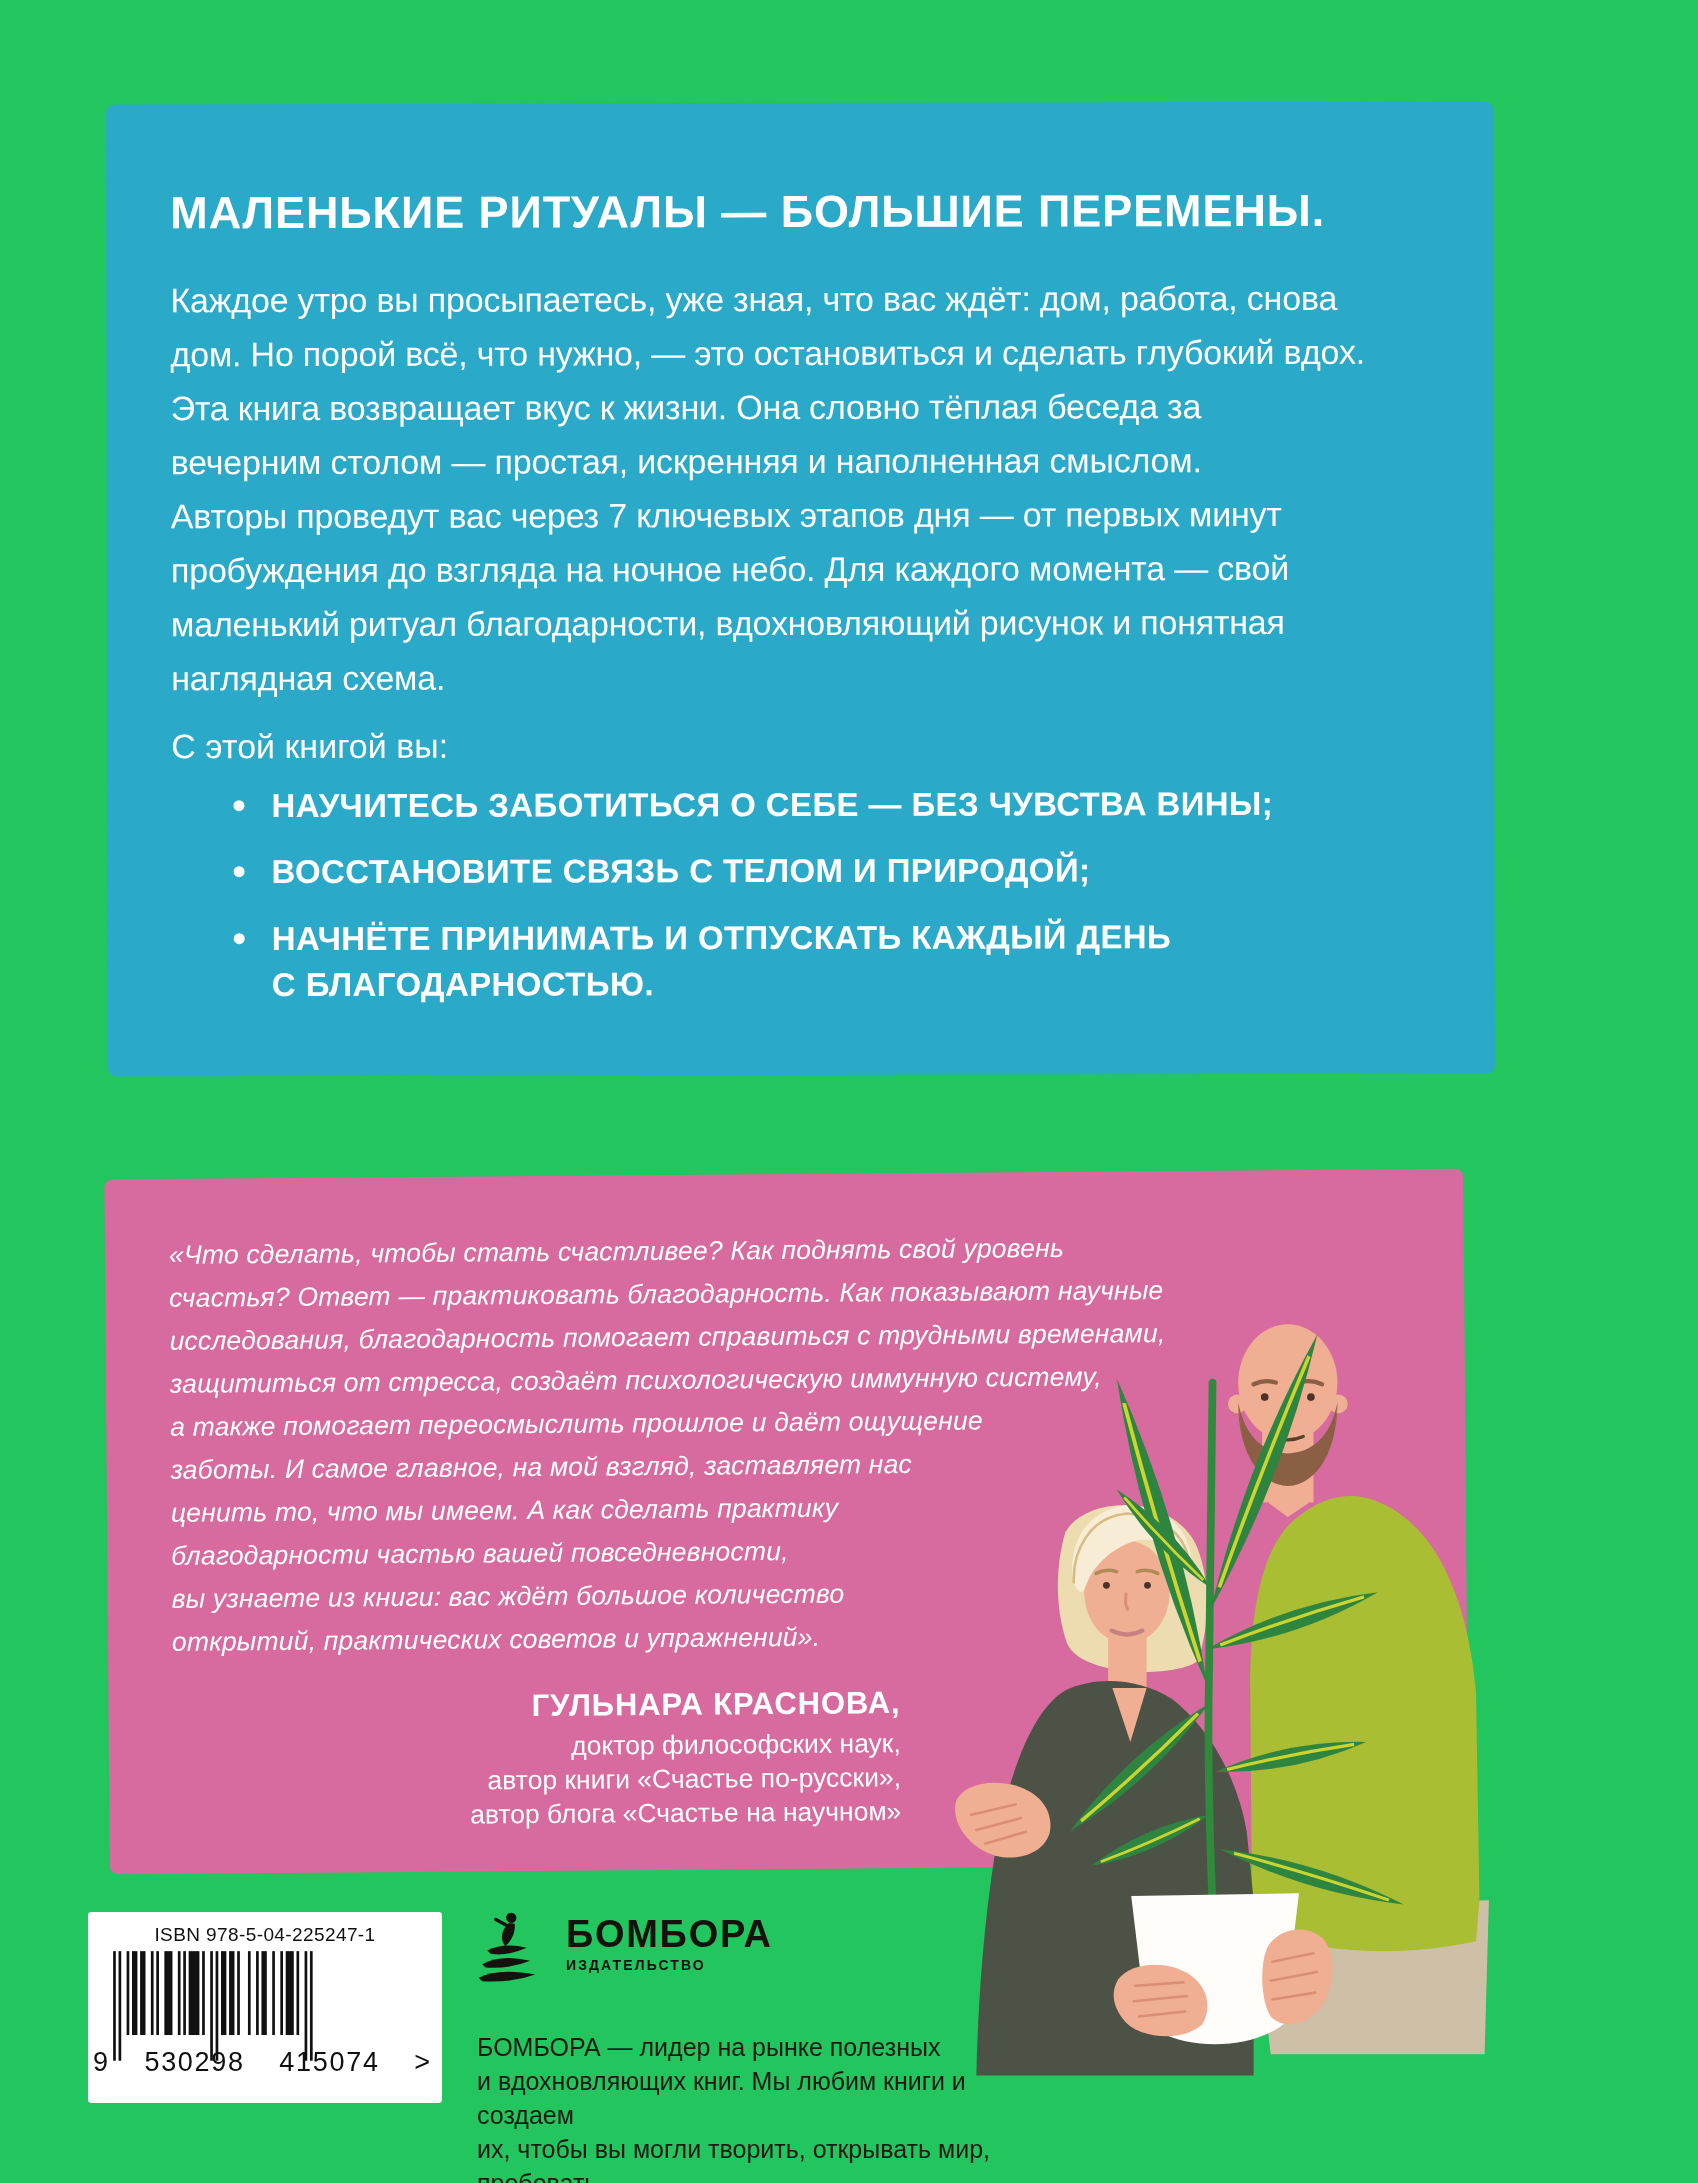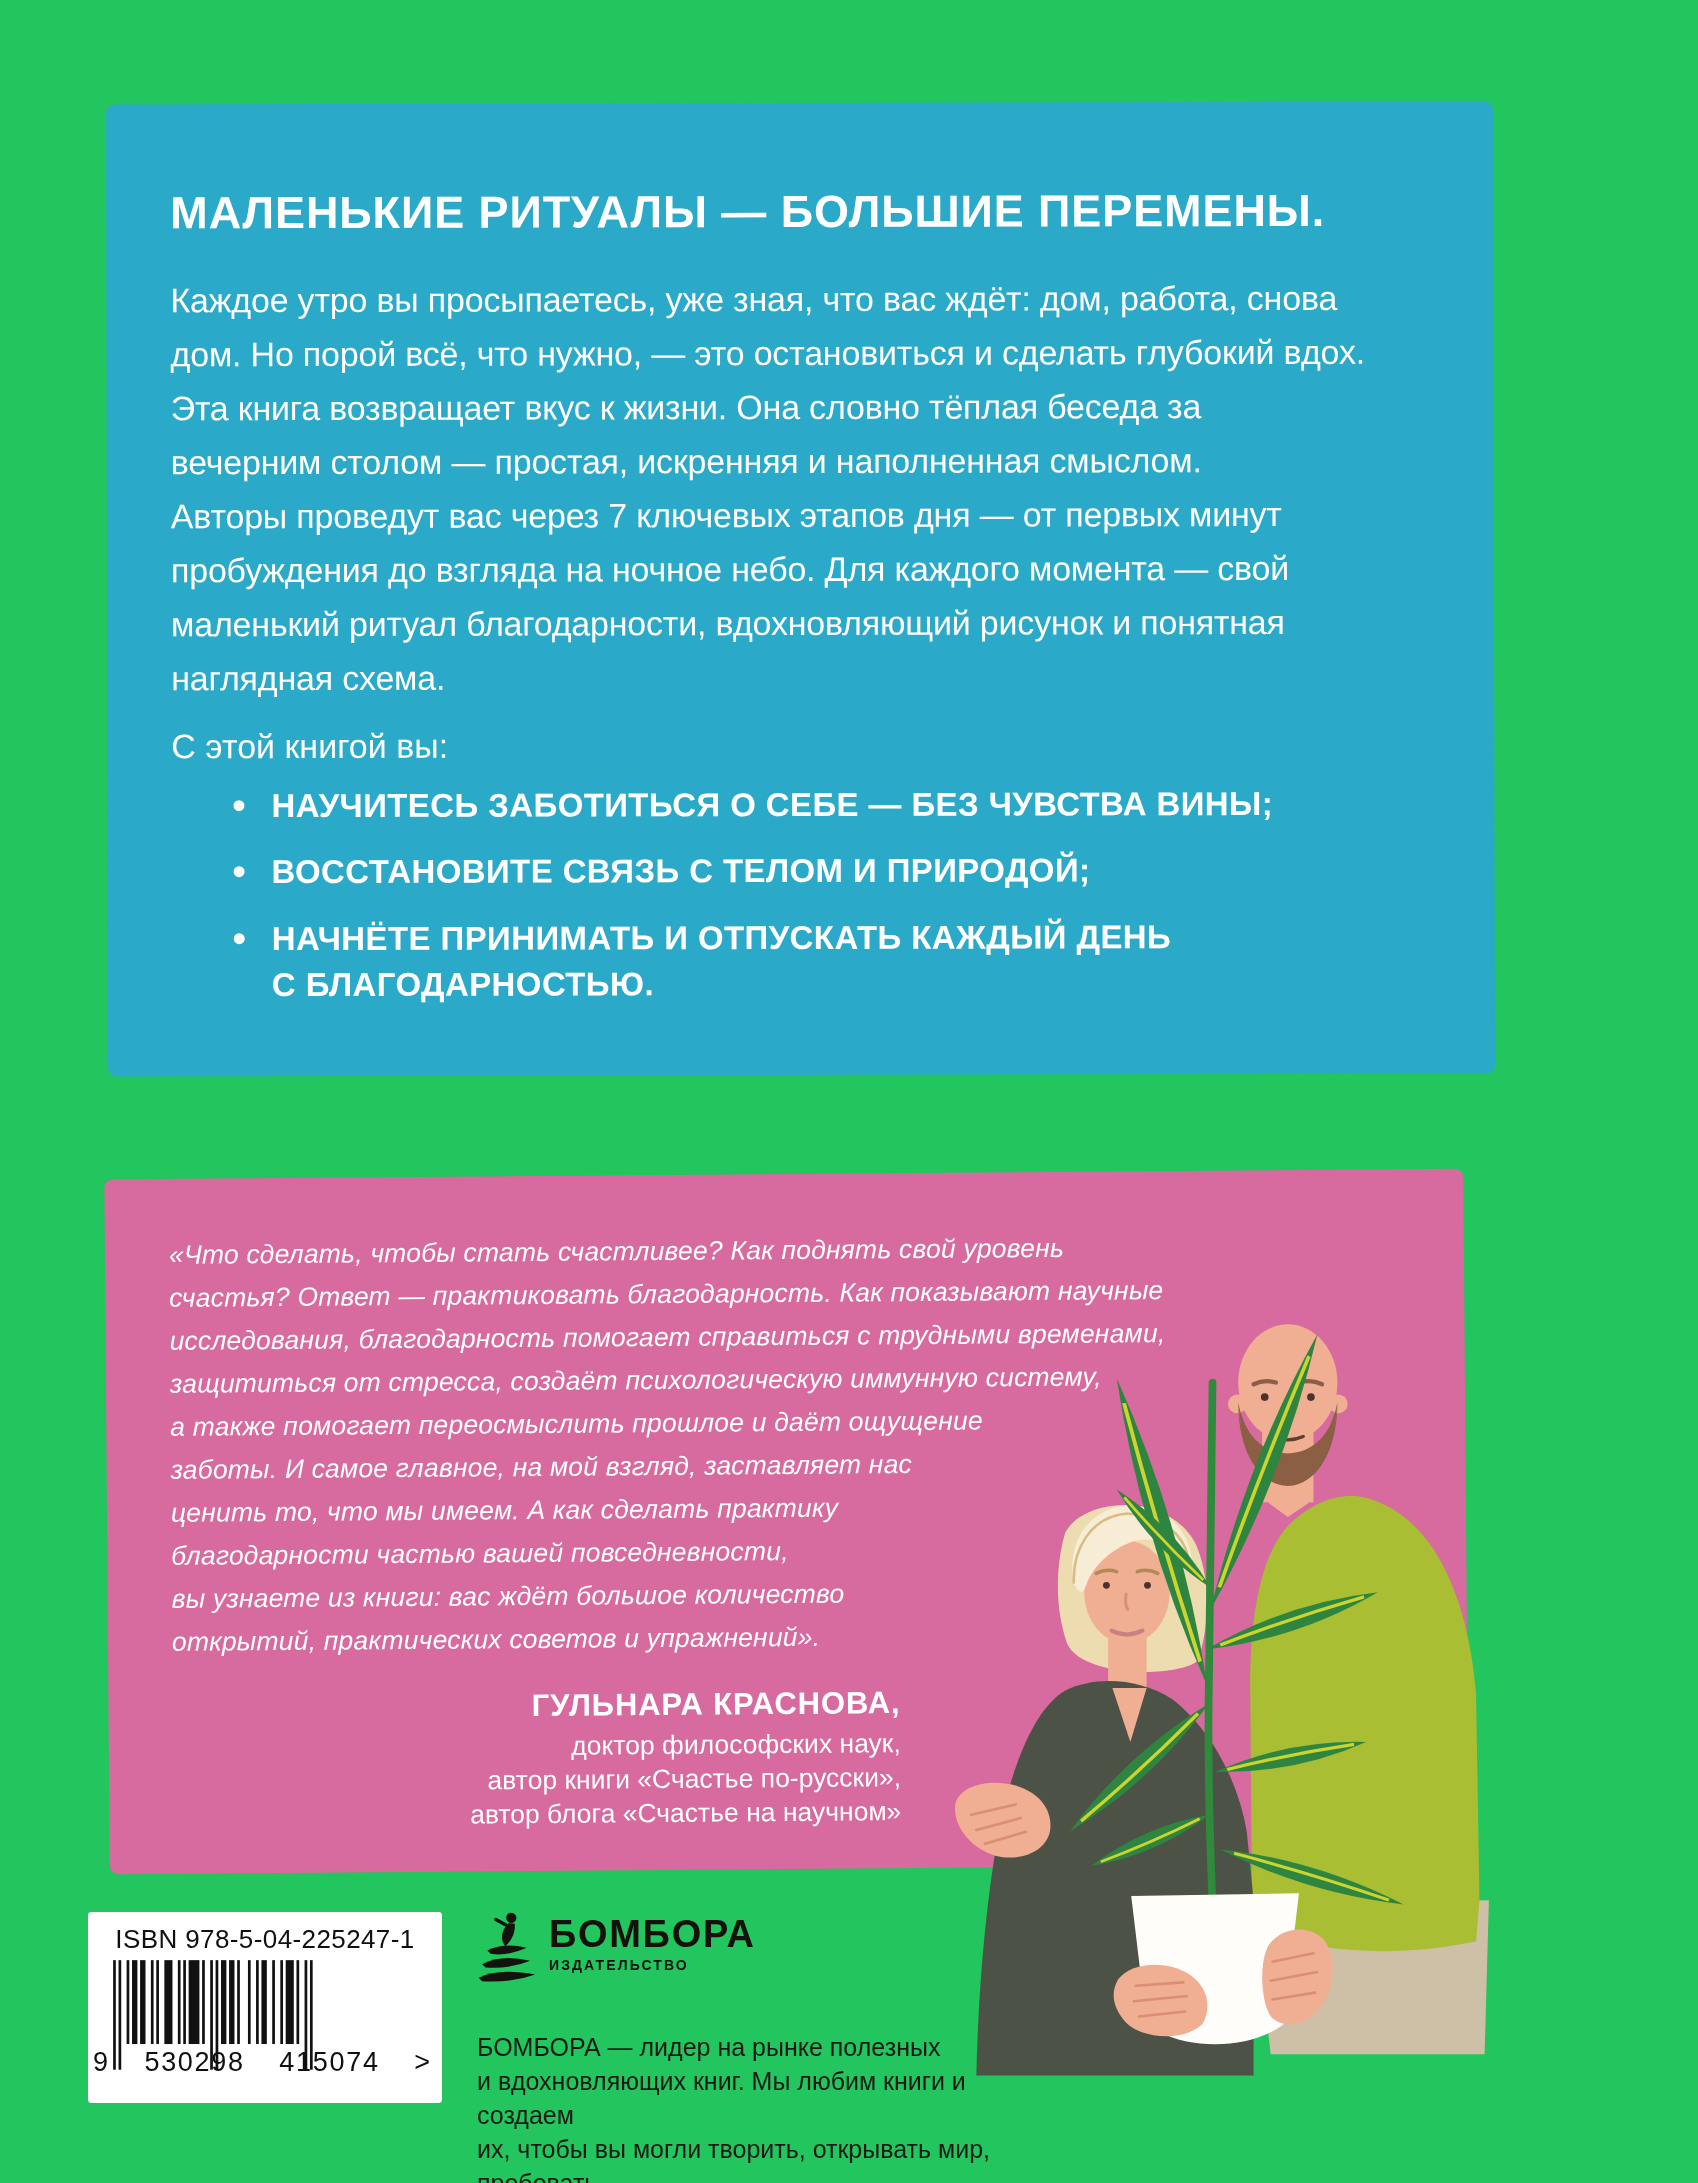--- a/index.html
+++ b/index.html
@@ -35,29 +35,29 @@
     line-height:43px; white-space:pre-line; letter-spacing:0.2px;
   }
   .attribution{ margin-top:24px; width:728px; text-align:right;}
   .attr-name{ font-size:31px; font-weight:bold; letter-spacing:0.9px; line-height:41px;}
   .attr-details{ font-size:26.5px; line-height:34px; white-space:pre-line; margin-top:3.4px;}
   #illustration{ position:absolute; left:937px; top:1301px; width:569px; height:792px;}
   .barcode-box{
     position:absolute; left:88px; top:1912px; width:354px; height:191px;
     background:#ffffff; border-radius:3.4px;
   }
-  .isbn{ margin-top:12px; text-align:center; font-size:26px; letter-spacing:0.4px; color:#101010;}
+  .isbn{ margin-top:12px; text-align:center; font-size:19px; letter-spacing:0.4px; color:#101010;}
   #barcode-bars{ display:block; margin:5.1px auto 0 auto;}
   .bdigits{
     position:absolute; left:5.1px; right:10.3px; top:135px;
     display:flex; justify-content:space-between;
     font-size:27px; color:#101010; letter-spacing:1.7px;
   }
   .publisher-logo{ position:absolute; left:477px; top:1911px; display:flex; align-items:flex-start;}
-  .logo-text{ margin-left:12px;}
+  .logo-text{ margin-left:29px;}
   .pub-name{ font-size:38px; font-weight:bold; color:#14120e; letter-spacing:1.7px; line-height:41px; margin-top:3.4px;}
   .pub-sub{ font-size:14px; font-weight:bold; color:#14120e; letter-spacing:2.1px; margin-top:1.7px;}
   .pub-blurb{
     position:absolute; left:477px; top:2005px; width:548px;
     font-size:25px; line-height:34px; color:#1C1A15; white-space:pre-line;
   }
 </style>
 </head>
 <body>
 

